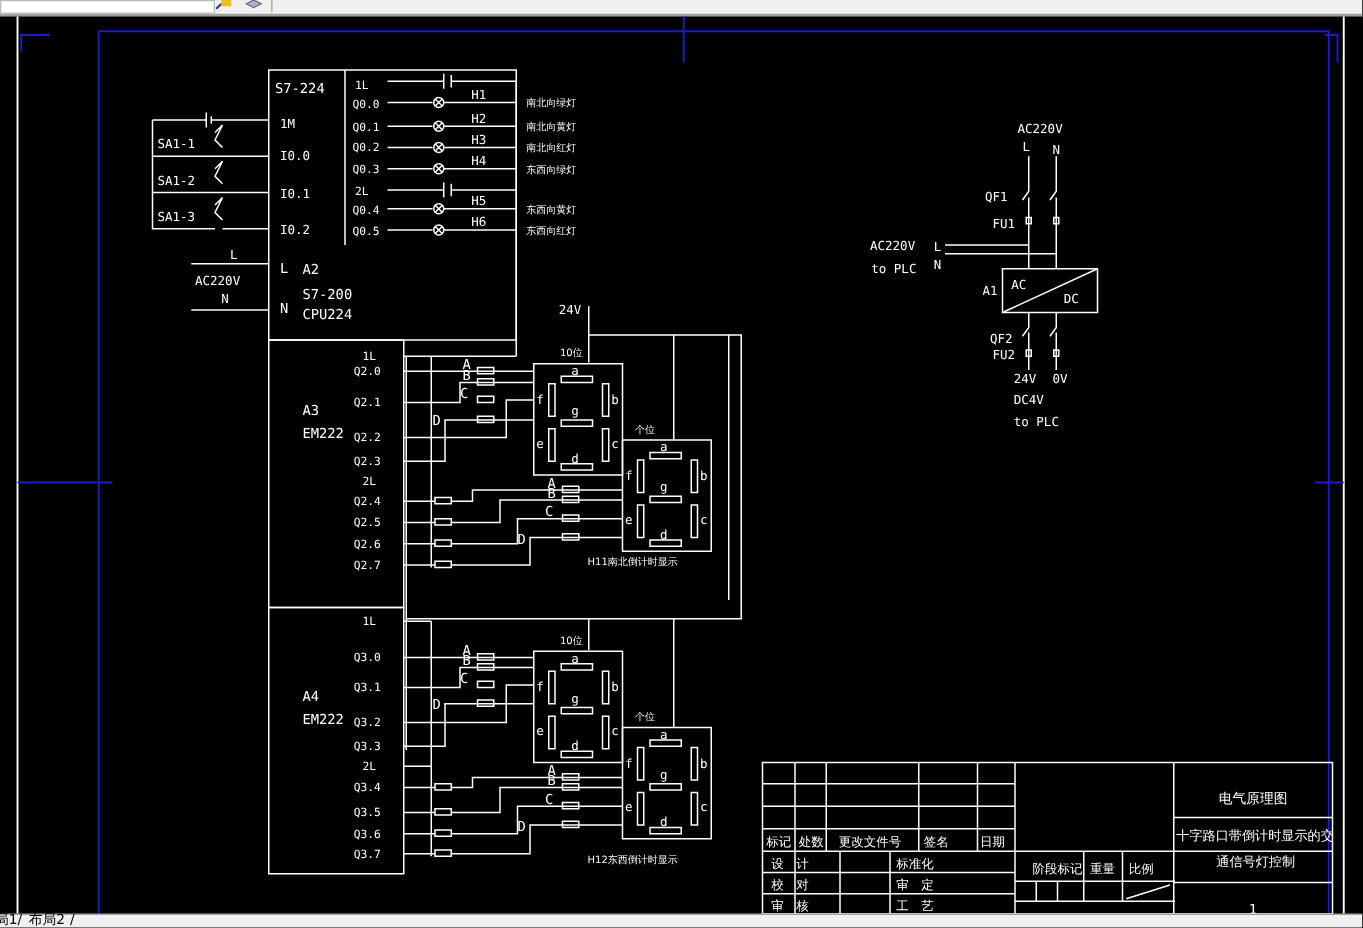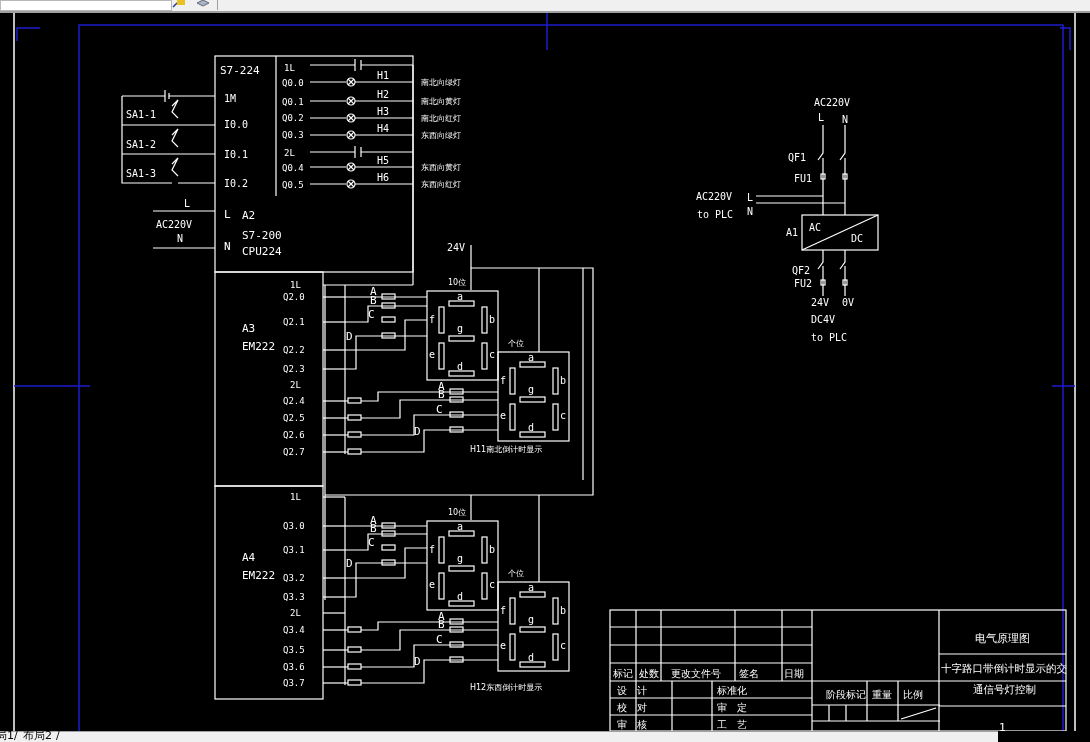--- a/index.html
+++ b/index.html
@@ -3,21 +3,21 @@
 <meta charset="utf-8">
 <style>
   html, body { margin:0; padding:0; }
   body { width:1090px; height:742px; position:relative; overflow:hidden; background:#000; font-family:"DejaVu Sans", sans-serif; }
   #topbar { position:absolute; left:0; top:0; width:1090px; height:11px; background:#f0f0f0; border-bottom:2px solid #a0a0a0; }
   #topbar .tb-field { position:absolute; left:0; top:0; width:170px; height:9px; background:#fff; border:1px solid #b8b8b8; }
   #topbar .tb-icon1 { position:absolute; left:172px; top:0; width:14px; height:8px; }
   #topbar .tb-icon2 { position:absolute; left:196px; top:0; width:14px; height:8px; }
   #topbar .tb-sep { position:absolute; left:217px; top:0; width:1px; height:10px; background:#a0a0a0; }
   #canvas { position:absolute; left:0; top:13px; width:1090px; height:718px; }
-  #tabbar { position:absolute; left:0; top:731px; width:998px; height:11px; background:#f0f0f0; border-top:1px solid #a0a0a0; font-size:11px; line-height:12px; color:#000; }
+  #tabbar { position:absolute; left:0; top:731px; width:1090px; height:11px; background:#f0f0f0; border-top:1px solid #a0a0a0; font-size:11px; line-height:12px; color:#000; }
   #tabbar span { position:absolute; top:-2px; white-space:nowrap; font-family:"DejaVu Sans", sans-serif; }
   svg text { fill:#fff; font-family:"DejaVu Sans Mono", monospace; }
   .w { stroke:#fff; stroke-width:1.2; fill:none; }
   .b { stroke:#1c1ccc; stroke-width:1.5; fill:none; }
   .cn { font-family:"DejaVu Sans", sans-serif; }
 </style>
 </head>
 <body>
 
 <div id="topbar">

